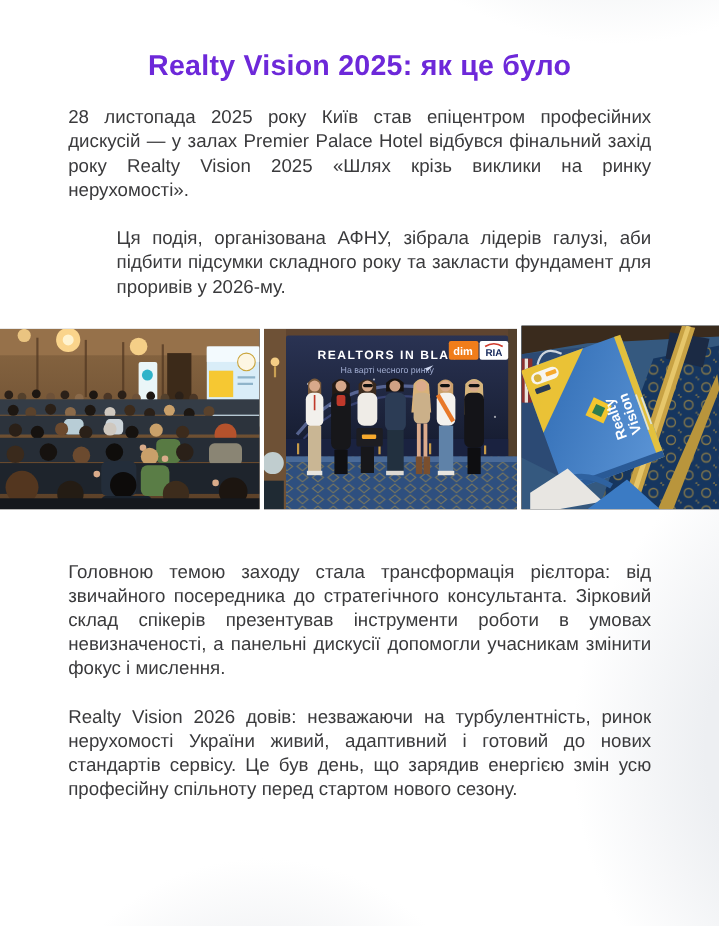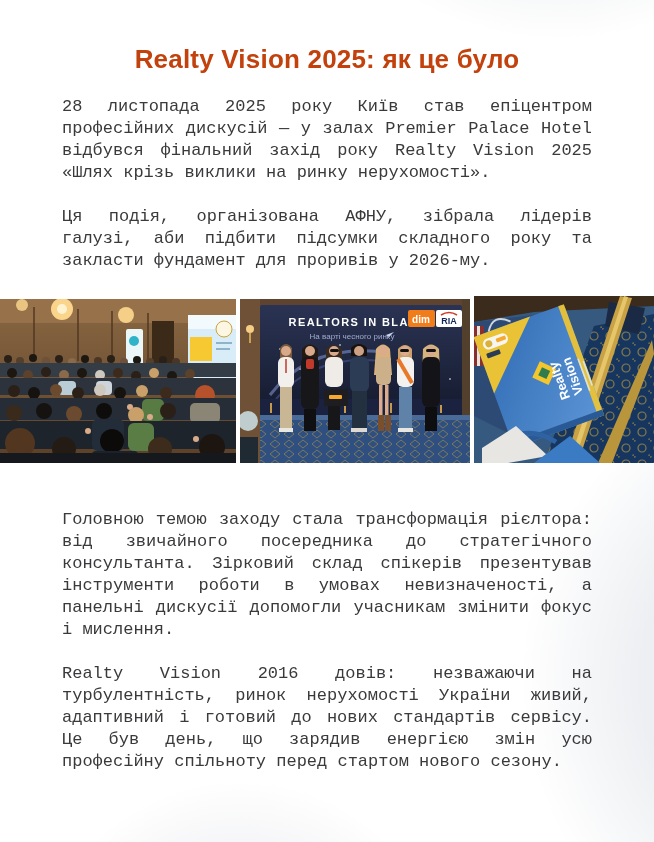--- a/index.html
+++ b/index.html
@@ -11,31 +11,31 @@
   .blob{position:absolute;border-radius:50%;pointer-events:none;z-index:0;}
   #blob-top{left:260px;top:-560px;width:600px;height:600px;
     background:radial-gradient(closest-side,#eef0f2 68%,rgba(238,240,242,0) 100%);}
   #blob-right{left:520px;top:360px;width:640px;height:640px;
     background:radial-gradient(closest-side,#edeff2 62%,rgba(237,239,242,0) 100%);}
   #blob-bottom{left:30px;top:780px;width:420px;height:420px;
     background:radial-gradient(closest-side,#f2f3f5 60%,rgba(242,243,245,0) 100%);}
   #content{position:relative;z-index:1;}
   h1.article-title{
     margin:44px 0 0 0;text-align:center;
-    font-size:26px;line-height:30px;font-weight:bold;color:#c2410c;
+    font-size:26px;line-height:30px;font-weight:bold;color:#6d28d9;
     letter-spacing:0.2px;
   }
-  .text-block{padding:0 62px;font-family:Liberation Mono, monospace;}
+  .text-block{padding:0 62px;}
   .text-block p{
     margin:0 0 22px 0;
     font-size:17px;line-height:22px;color:#3a3a3c;
     text-align:justify;text-justify:inter-word;
   }
   #intro-block{margin-top:22px;}
-  #intro-block p:last-child{margin-bottom:0;}
+  #intro-block p:last-child{margin-bottom:0;margin-left:44px;}
   .photo-strip{
     margin-top:24px;height:167px;position:relative;
     display:flex;align-items:flex-start;
   }
   .photo{overflow:hidden;flex:none;background:#222;}
   .photo svg{display:block;width:100%;height:100%;}
   #photo-audience{width:236px;height:164px;margin-top:3px;}
   #photo-group{width:230px;height:164px;margin-top:3px;margin-left:4px;}
   #photo-giftbox{width:180px;height:167px;margin-top:0;margin-left:4px;}
   #body-block{margin-top:46px;}
@@ -325,16 +325,16 @@
         </g>
         <path d="M20 152 q 30 -26 62 -6" stroke="#2f62a0" stroke-width="5" fill="none"></path>
         <path d="M8 152 L42 130 L74 160 L34 167 L8 167 Z" fill="#e8e6e2"></path>
         <path d="M60 167 L96 140 L126 167 Z" fill="#3b7bc4"></path>
       </svg>
     </div>
   </div>
 
   <div class="text-block" id="body-block">
     <p>Головною темою заходу стала трансформація рієлтора: від звичайного посередника до стратегічного консультанта. Зірковий склад спікерів презентував інструменти роботи в умовах невизначеності, а панельні дискусії допомогли учасникам змінити фокус і мислення.</p>
-    <p>Realty Vision 2016 довів: незважаючи на турбулентність, ринок нерухомості України живий, адаптивний і готовий до нових стандартів сервісу. Це був день, що зарядив енергією змін усю професійну спільноту перед стартом нового сезону.</p>
+    <p>Realty Vision 2026 довів: незважаючи на турбулентність, ринок нерухомості України живий, адаптивний і готовий до нових стандартів сервісу. Це був день, що зарядив енергією змін усю професійну спільноту перед стартом нового сезону.</p>
   </div>
 
 </div>
 
 </body></html>

